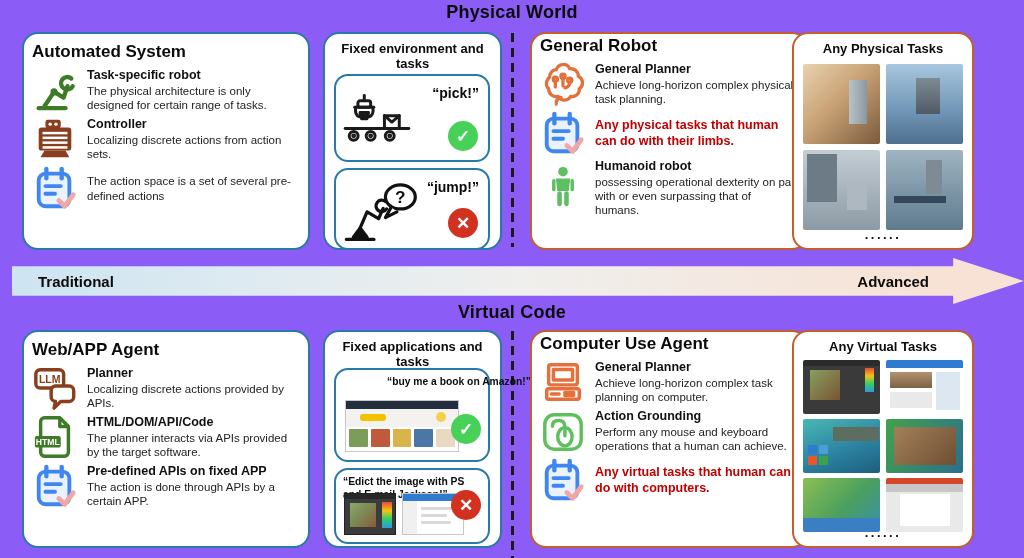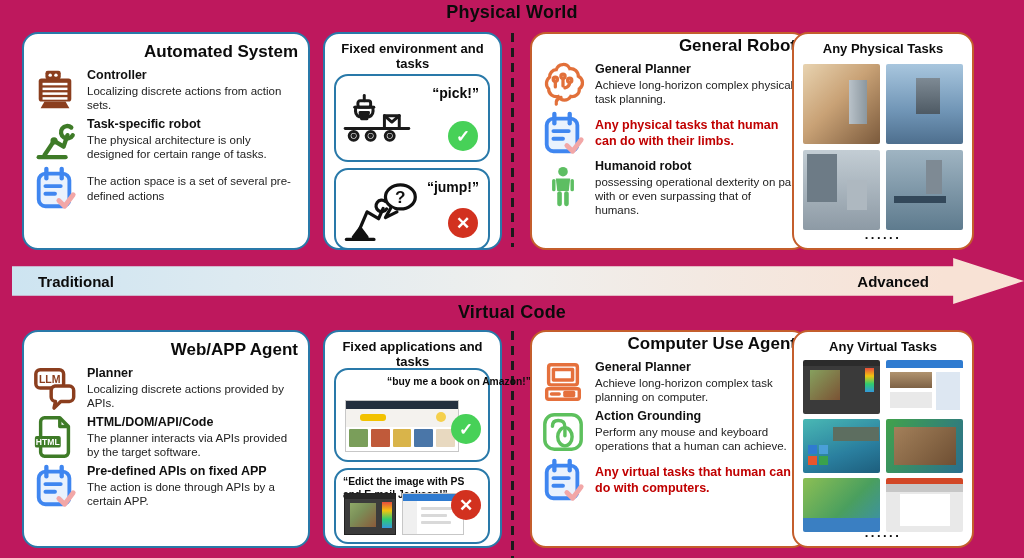--- a/index.html
+++ b/index.html
@@ -1,16 +1,16 @@
 <!DOCTYPE html>
 <html><head>
 <meta charset="utf-8">
 <style>
   html,body{margin:0;padding:0;background:#fbfbfb;}
-  .canvas{position:relative;width:1024px;height:558px;background:#be185d;
+  .canvas{position:relative;width:1024px;height:558px;background:#8b5cf6;
           font-family:"Liberation Sans",sans-serif;color:#111;overflow:hidden;}
   .world-title{position:absolute;left:0;width:100%;text-align:center;
                font-size:18px;font-weight:800;color:#0b0b0b;letter-spacing:.2px;}
   #physical-title{top:2px;} #virtual-title{top:302px;}
   .dash{position:absolute;left:511px;width:3px;
         background:repeating-linear-gradient(180deg,#1a1a1a 0 9px,transparent 9px 15px);}
   #dash-top{top:33px;height:214px;} #dash-bottom{top:331px;height:227px;}
 
   
   .axis-arrow{position:absolute;left:12px;top:258px;width:1012px;height:46px;
@@ -22,21 +22,21 @@
 
   
   .panel{position:absolute;background:#fff;border-radius:16px;box-sizing:border-box;}
   .blue{border:2.5px solid #2979A9;} .orange{border:2.5px solid #C45E2C;}
   .row1{top:32px;height:218px;} .row2{top:330px;height:218px;}
   #p-automated,#p-webapp{left:22px;width:288px;padding:6px 10px 4px 8px;}
   #p-fixedenv,#p-fixedapp{left:323px;width:179px;}
   #p-genrobot,#p-cua{left:530px;width:278px;padding:0 10px 4px 8px;}
   #p-anyphys,#p-anyvirt{left:792px;width:182px;}
 
-  .panel-title{font-size:17px;font-weight:800;text-align:right;margin:2px 0 5px;color:#0b0b0b;}
+  .panel-title{font-size:17px;font-weight:800;text-align:left;margin:2px 0 5px;color:#0b0b0b;}
   .frow{display:flex;align-items:center;gap:9px;margin:3px 0;}
   .ficon{flex:0 0 46px;width:46px;height:46px;}
   .ficon svg{width:46px;height:46px;display:block;}
   .ftxt{flex:1;}
   .fh{font-size:12.5px;font-weight:800;color:#101010;line-height:1.2;}
   .fd{font-size:11.5px;color:#222;line-height:1.22;margin-top:1px;}
   .fhl{font-size:12.5px;font-weight:800;color:#C00000;line-height:1.3;}
 
   
   .ex-title{font-size:13px;font-weight:800;text-align:center;line-height:1.18;
@@ -126,49 +126,49 @@
 
   <div class="axis-arrow">
     <span class="axis-label" id="axis-left">Traditional</span>
     <span class="axis-label" id="axis-right">Advanced</span>
   </div>
 
   <div class="panel blue row1" id="p-automated">
     <div class="panel-title">Automated System</div>
     <div class="frow">
       <span class="ficon">
+        <svg viewBox="0 0 48 48" fill="none" stroke="#3E7B27" stroke-width="4.5" stroke-linecap="round" stroke-linejoin="round">
+            <path d="M7 43 h28"></path>
+            <path d="M13 41 l10 -15 10 6 4 -12"></path>
+            <path d="M41 12 a6.5 6.5 0 1 0 1.5 8"></path>
+            <circle cx="23" cy="26" r="1.5" fill="#3E7B27"></circle>
+          </svg>
+      </span>
+      <span class="ftxt">
+        <div class="fh">Task-specific robot</div>
+        <div class="fd">The physical architecture is only designed for certain range of tasks.</div>
+      </span>
+    </div>
+    <div class="frow">
+      <span class="ficon">
         <svg viewBox="0 0 48 48">
             <rect x="14" y="4" width="16" height="9" rx="2.5" fill="#8B3E1E"></rect>
             <circle cx="19" cy="8.5" r="1.8" fill="#fff"></circle>
             <circle cx="25" cy="8.5" r="1.8" fill="#fff"></circle>
             <rect x="7" y="12" width="34" height="24" rx="3" fill="#8B3E1E"></rect>
             <rect x="11" y="16.5" width="26" height="2.6" fill="#fff"></rect>
             <rect x="11" y="21.5" width="26" height="2.6" fill="#fff"></rect>
             <rect x="11" y="26.5" width="26" height="2.6" fill="#fff"></rect>
             <rect x="11" y="31.5" width="26" height="2.6" fill="#fff"></rect>
             <path d="M13 36 l-4 7 h30 l-4 -7 z" fill="#8B3E1E"></path>
           </svg>
       </span>
       <span class="ftxt">
         <div class="fh">Controller</div>
         <div class="fd">Localizing discrete actions from action sets.</div>
-      </span>
-    </div>
-    <div class="frow">
-      <span class="ficon">
-        <svg viewBox="0 0 48 48" fill="none" stroke="#3E7B27" stroke-width="4.5" stroke-linecap="round" stroke-linejoin="round">
-            <path d="M7 43 h28"></path>
-            <path d="M13 41 l10 -15 10 6 4 -12"></path>
-            <path d="M41 12 a6.5 6.5 0 1 0 1.5 8"></path>
-            <circle cx="23" cy="26" r="1.5" fill="#3E7B27"></circle>
-          </svg>
-      </span>
-      <span class="ftxt">
-        <div class="fh">Task-specific robot</div>
-        <div class="fd">The physical architecture is only designed for certain range of tasks.</div>
       </span>
     </div>
     <div class="frow">
       <span class="ficon">
         <svg viewBox="0 0 48 48">
             <rect x="7" y="9" width="32" height="34" rx="7" fill="#EAF2FD" stroke="#3F86F0" stroke-width="4"></rect>
             <line x1="15" y1="4" x2="15" y2="14" stroke="#3F86F0" stroke-width="4.5" stroke-linecap="round"></line>
             <line x1="31" y1="4" x2="31" y2="14" stroke="#3F86F0" stroke-width="4.5" stroke-linecap="round"></line>
             <line x1="14" y1="22" x2="30" y2="22" stroke="#3F86F0" stroke-width="4" stroke-linecap="round"></line>
             <line x1="14" y1="30" x2="24" y2="30" stroke="#3F86F0" stroke-width="4" stroke-linecap="round"></line>

